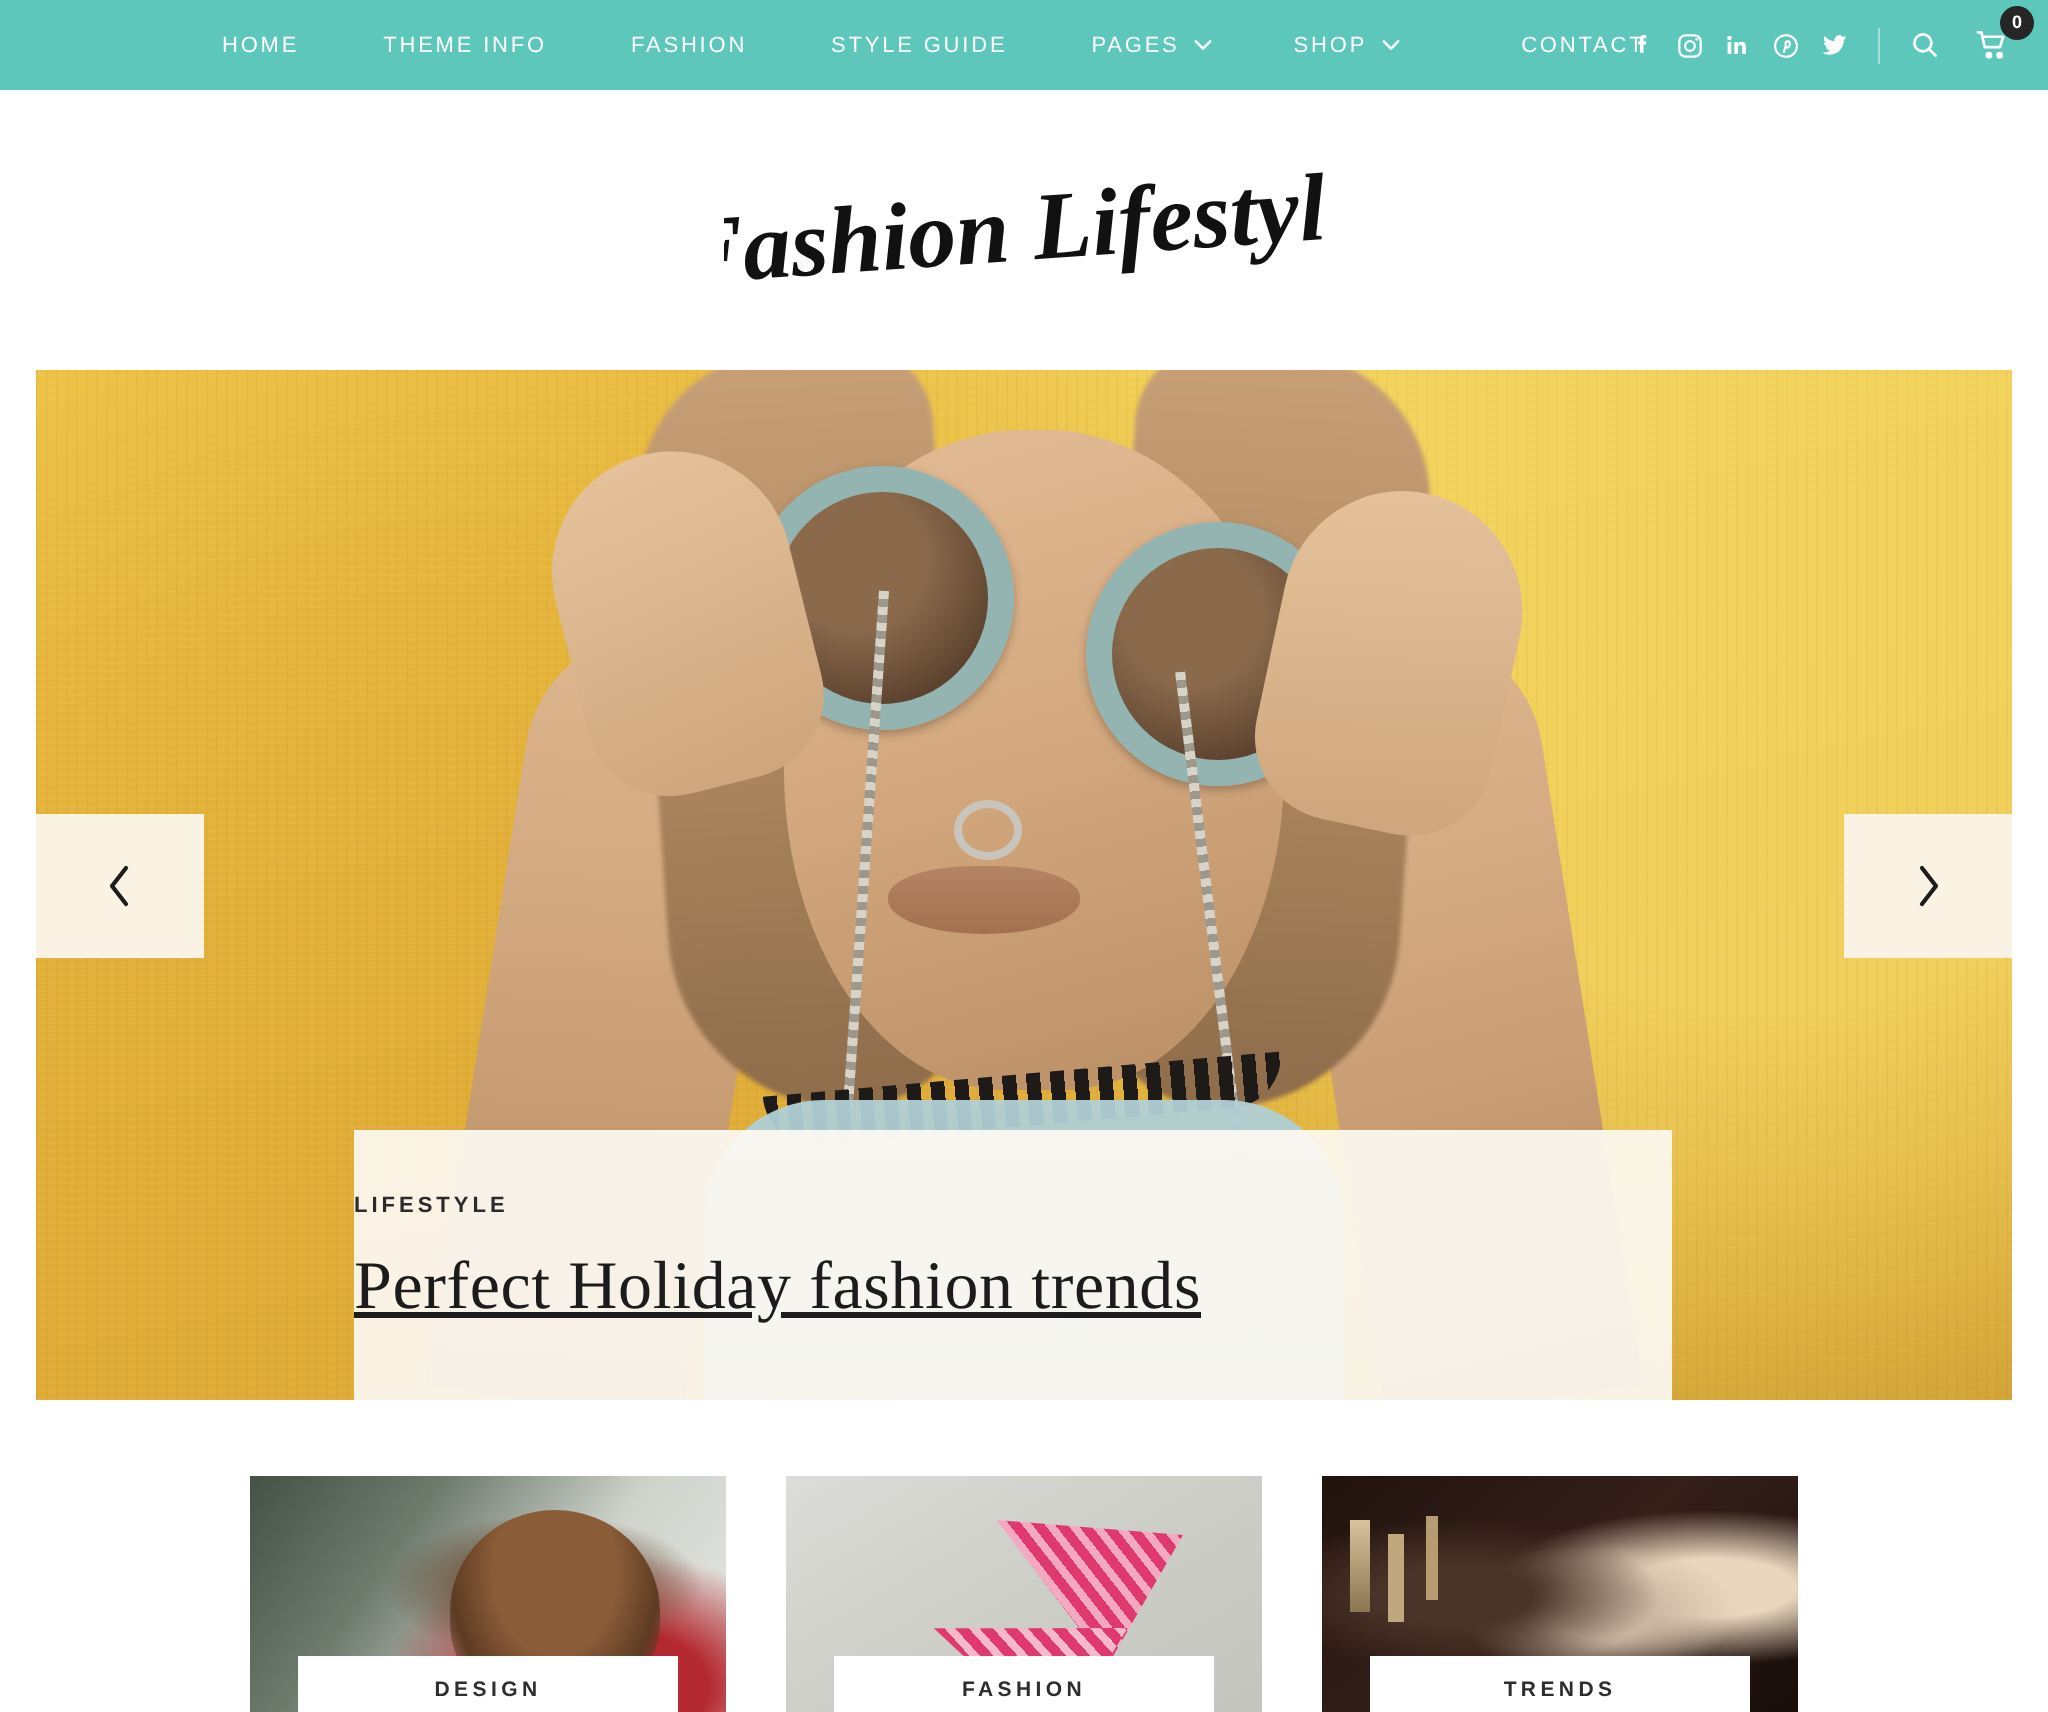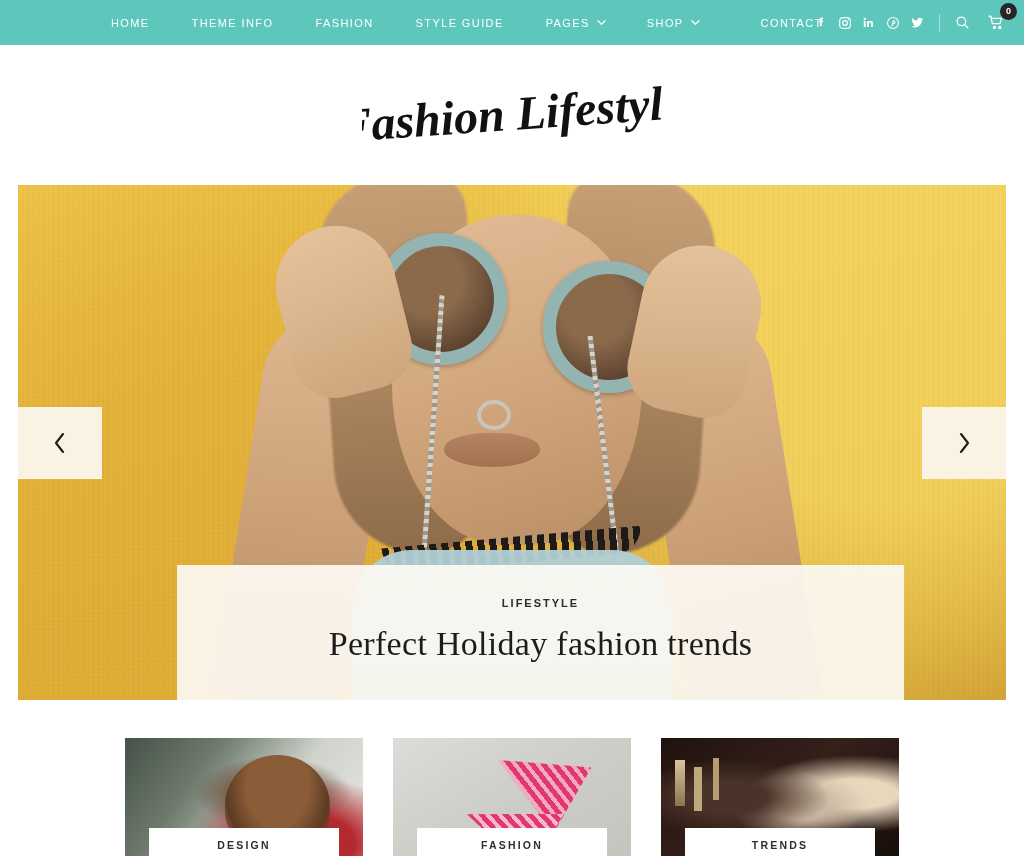--- a/index.html
+++ b/index.html
@@ -215,43 +215,43 @@
     z-index: 4;
   }
   .hero-arrow.prev { left: 0; }
   .hero-arrow.next { right: 0; }
   .hero-arrow svg { display: block; }
 
   .hero-caption {
     position: absolute;
     left: 159px;
     bottom: 0;
-    width: 727px;
+    width: 659px;
     height: 135px;
     background: rgba(252,249,242,.93);
     z-index: 3;
-    text-align: center;
     padding-top: 32px;
   }
   .caption-cat {
     font-size: 11px;
     letter-spacing: 2px;
     color: #2b2b2b;
     font-weight: 600;
     text-transform: uppercase;
     cursor: pointer;
   }
   .caption-title {
     margin-top: 16px;
     font-family: "Liberation Serif", serif;
     font-size: 34px;
     color: #1c1c1c;
     font-weight: 400;
     letter-spacing: .3px;
     cursor: pointer;
+    text-decoration: underline;
   }
 
   
   .cards {
     display: flex;
     justify-content: center;
     gap: 30px;
     margin-top: 38px;
   }
   .card {

